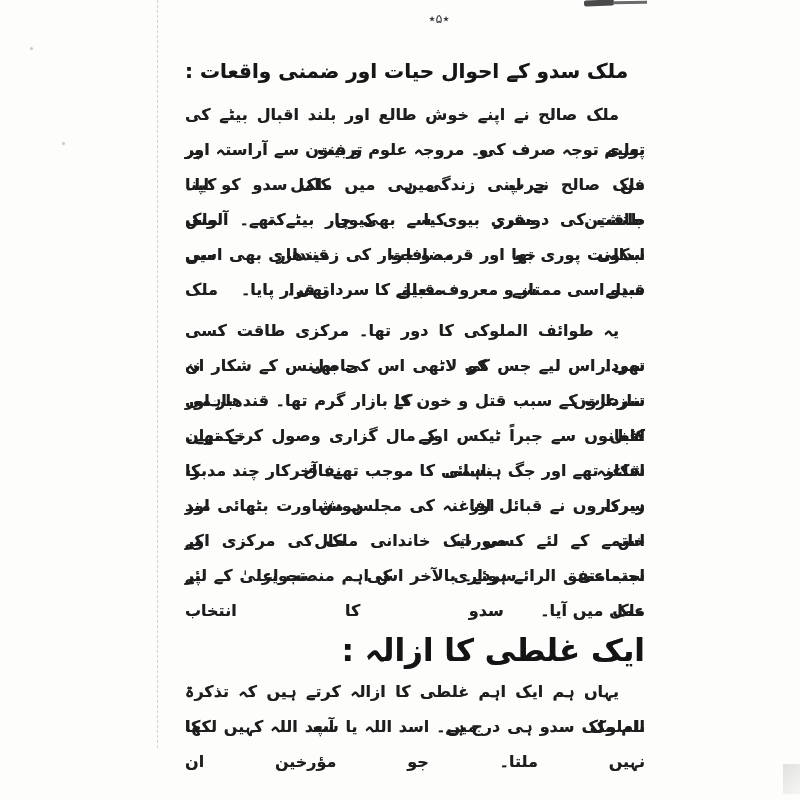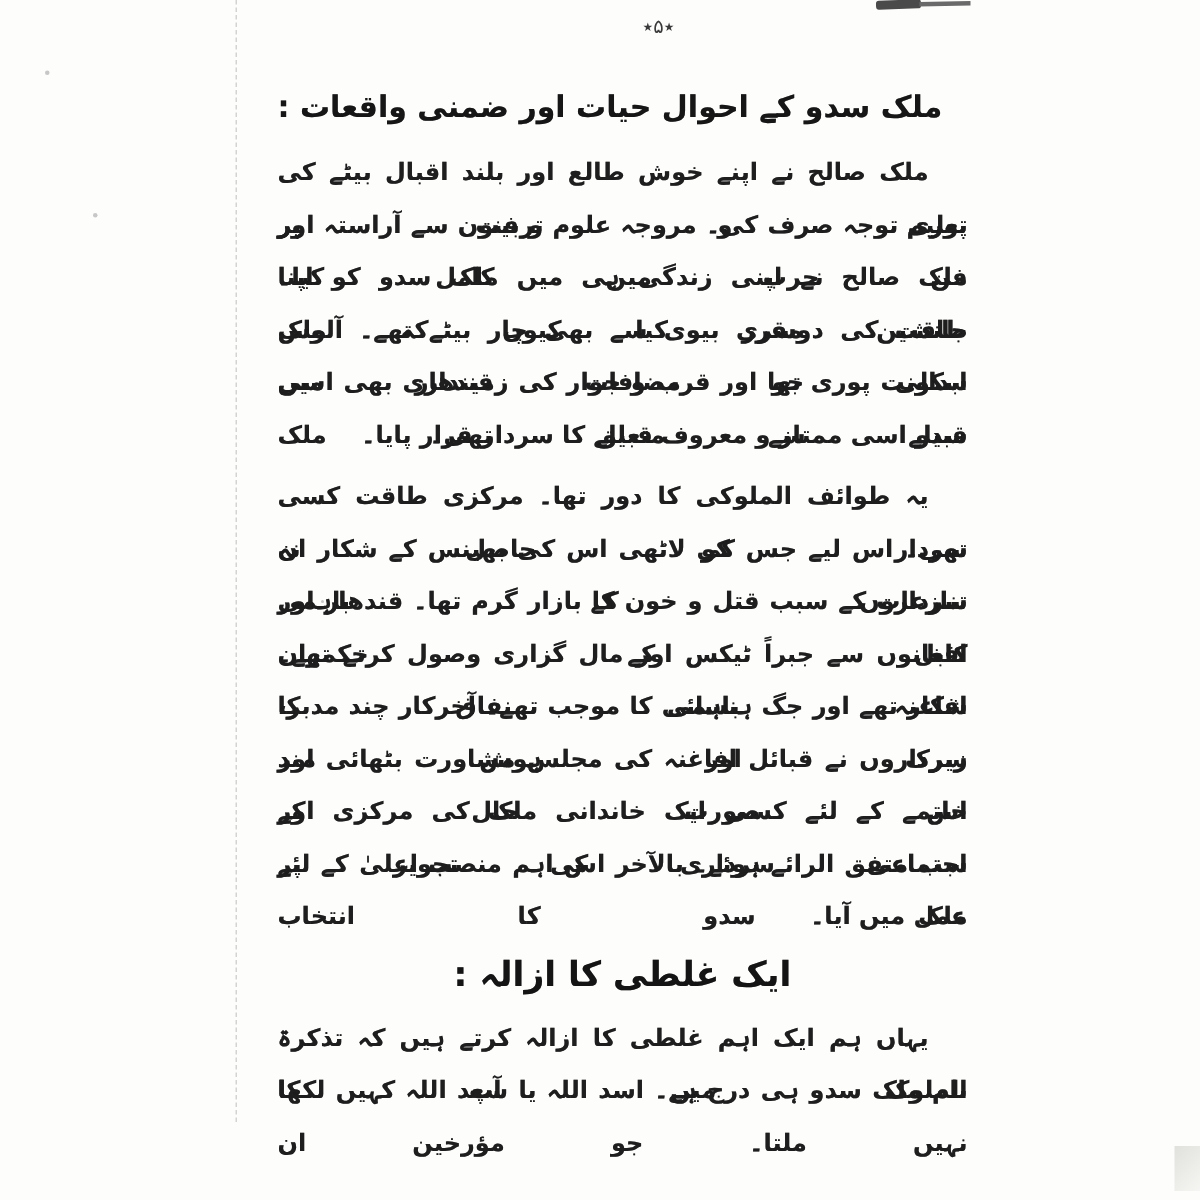--- a/index.html
+++ b/index.html
@@ -47,21 +47,21 @@
     position: absolute; left: 185px; top: 50px; width: 460px;
     direction: rtl; color: #1e1e1e;
     text-shadow: 0 0 0.4px rgba(20,20,20,.55);
   }
   .h1 {
     height: 47px; line-height: 42px;
     font-size: 20px; font-weight: bold; text-align: left; color: #161616;
   }
   .h2 {
     height: 46px; line-height: 44px;
-    font-size: 23px; font-weight: bold; text-align: center; color: #141414;
+    font-size: 31px; font-weight: bold; text-align: right; color: #141414;
   }
   .bl { height: 35px; line-height: 35px; font-size: 16px; font-weight: bold; }
   .just { text-align: justify; text-align-last: justify; text-justify: inter-word; }
   .start { text-indent: 26px; }
   .endl { text-align: right; }
   .sp { height: 6px; }
 </style>
 </head>
 <body>
 

